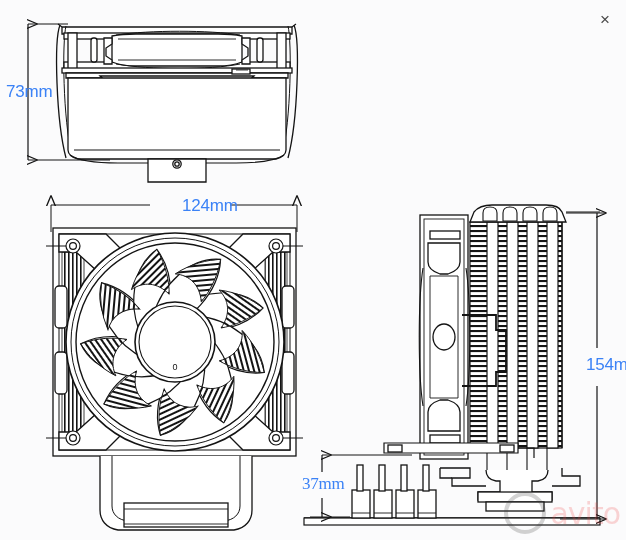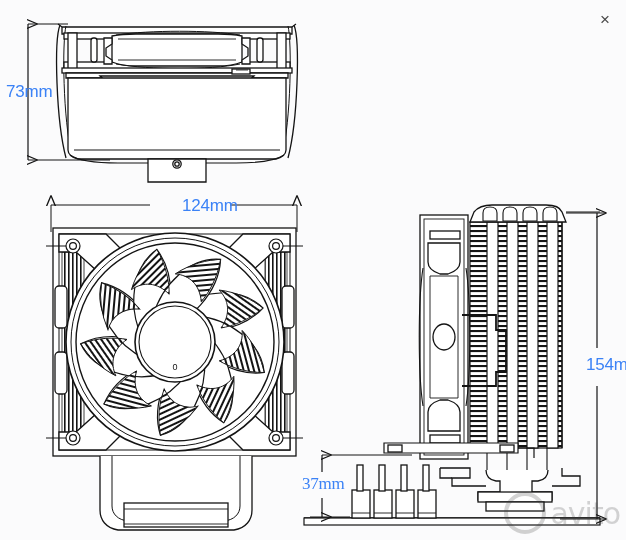--- a/index.html
+++ b/index.html
@@ -56,21 +56,21 @@
     pointer-events:none;
   }
   .wm-logo{
     width:34px;height:34px;
     border:4px solid #3a3a3a;
     border-radius:50%;
     margin-right:4px;
   }
   .wm-text{
     font-size:30px;
-    color:#404040;
+    color:#ef4444;
     font-family:"DejaVu Sans",sans-serif;
     letter-spacing:-1px;
   }
 </style>
 </head>
 <body>
 
 <div id="viewer">
 
   <svg id="drawing" viewBox="0 0 626 540">

